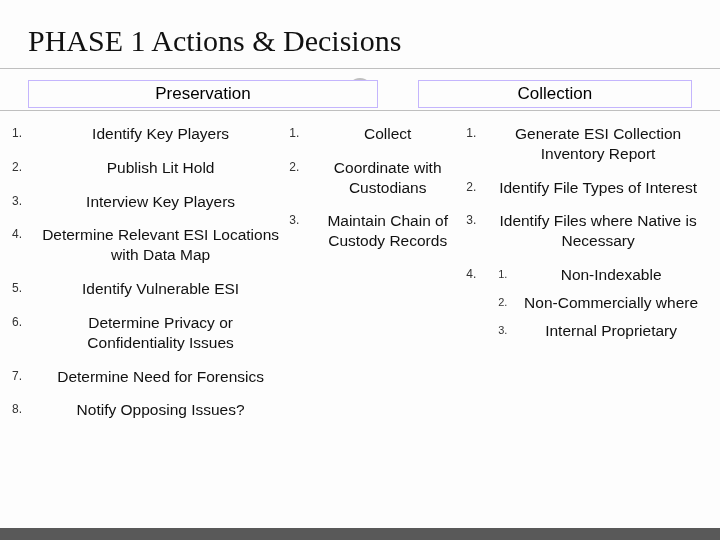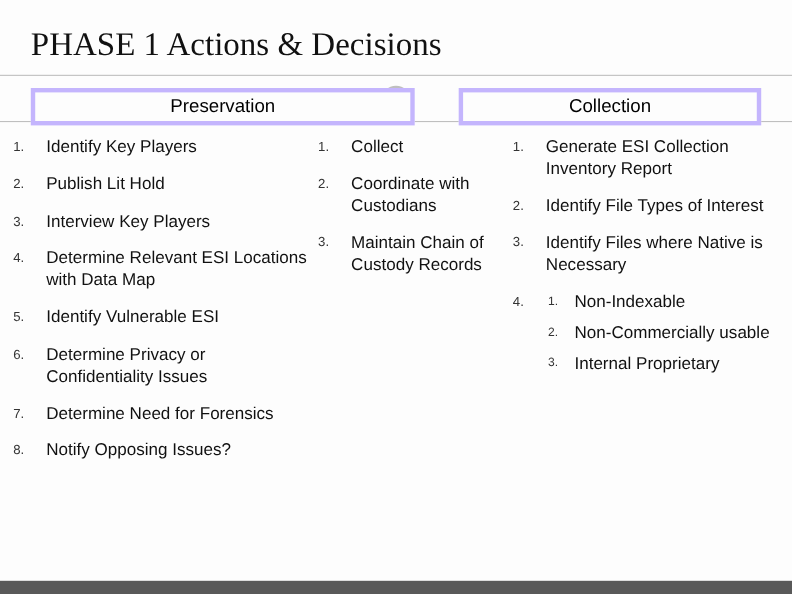--- a/index.html
+++ b/index.html
@@ -50,39 +50,40 @@
   .cols-header {
     display: flex;
     position: absolute;
     top: 80px;
     left: 28px;
     right: 28px;
     z-index: 3;
     gap: 40px;
   }
   .col-header {
-    border: 4px solid #c4b5fd;
+    border: 1px solid #c4b5fd;
     background: #fdfdfd;
     font-size: 17px;
     text-align: center;
     padding: 3px 0;
     flex: 1;
   }
   .col-header.c1 { flex: 1.15; }
   .col-header.c2 { flex: 0.9; }
   .col-header.c3 { flex: 0.95; }
 
   .cols-body {
     display: flex;
     position: absolute;
     top: 124px;
     left: 12px;
     right: 20px;
     bottom: 24px;
     gap: 10px;
+    text-align: center;
   }
   .col {
     flex: 1;
     font-size: 15.5px;
     line-height: 1.28;
     color: #111;
   }
   .col.col1 { flex: 1.2; }
   .col.col2 { flex: 0.75; }
   .col.col3 { flex: 1.05; }
@@ -168,21 +169,21 @@
     </div>
 
     <div class="col col3">
       <ol class="main">
         <li>Generate ESI Collection Inventory Report</li>
         <li>Identify File Types of Interest</li>
         <li>Identify Files where Native is Necessary</li>
         <li>
           <ol class="sub">
             <li>Non-Indexable</li>
-            <li>Non-Commercially usable</li>
+            <li>Non-Commercially where</li>
             <li>Internal Proprietary</li>
           </ol>
         </li>
       </ol>
     </div>
 
   </div>
 
 </div>
 

